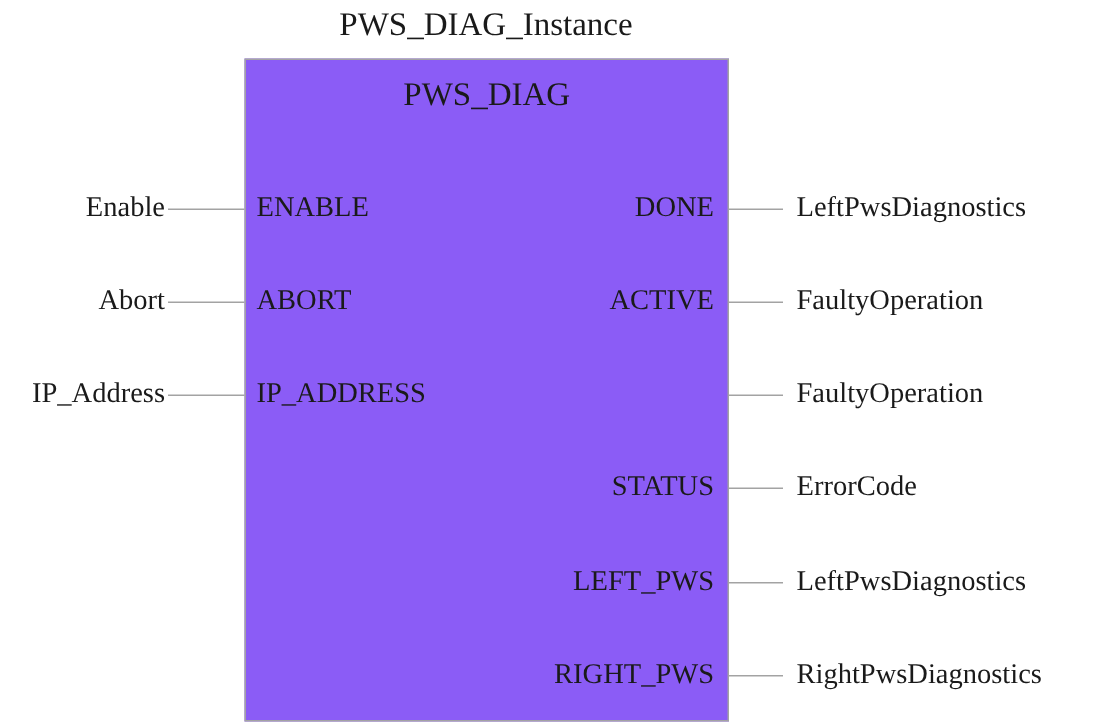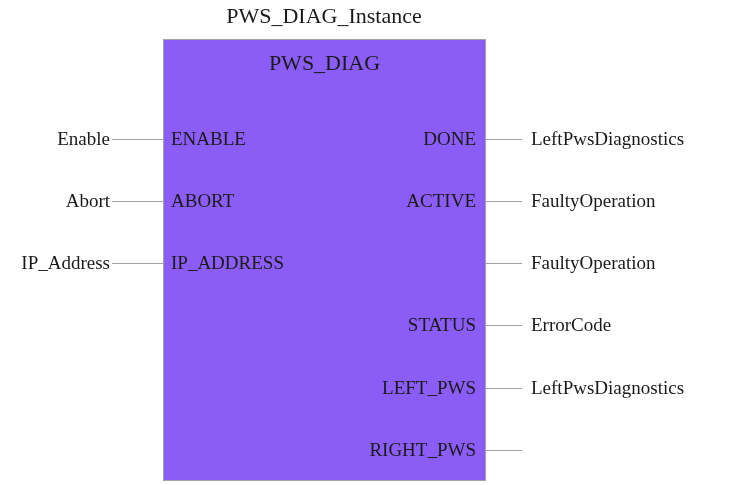--- a/index.html
+++ b/index.html
@@ -114,14 +114,15 @@
   <div class="label pin-out" style="top:312px">STATUS</div>
   <div class="wire wire-out" style="top:325px"></div>
   <div class="label ext-out" style="top:312px">ErrorCode</div>
 
   <div class="label pin-out" style="top:375px">LEFT_PWS</div>
   <div class="wire wire-out" style="top:388px"></div>
   <div class="label ext-out" style="top:375px">LeftPwsDiagnostics</div>
 
   <div class="label pin-out" style="top:437px">RIGHT_PWS</div>
   <div class="wire wire-out" style="top:450px"></div>
+  <div class="label ext-out" style="top:437px">RightPwsDiagnostics</div>
 
 </div>
 
 </body></html>

